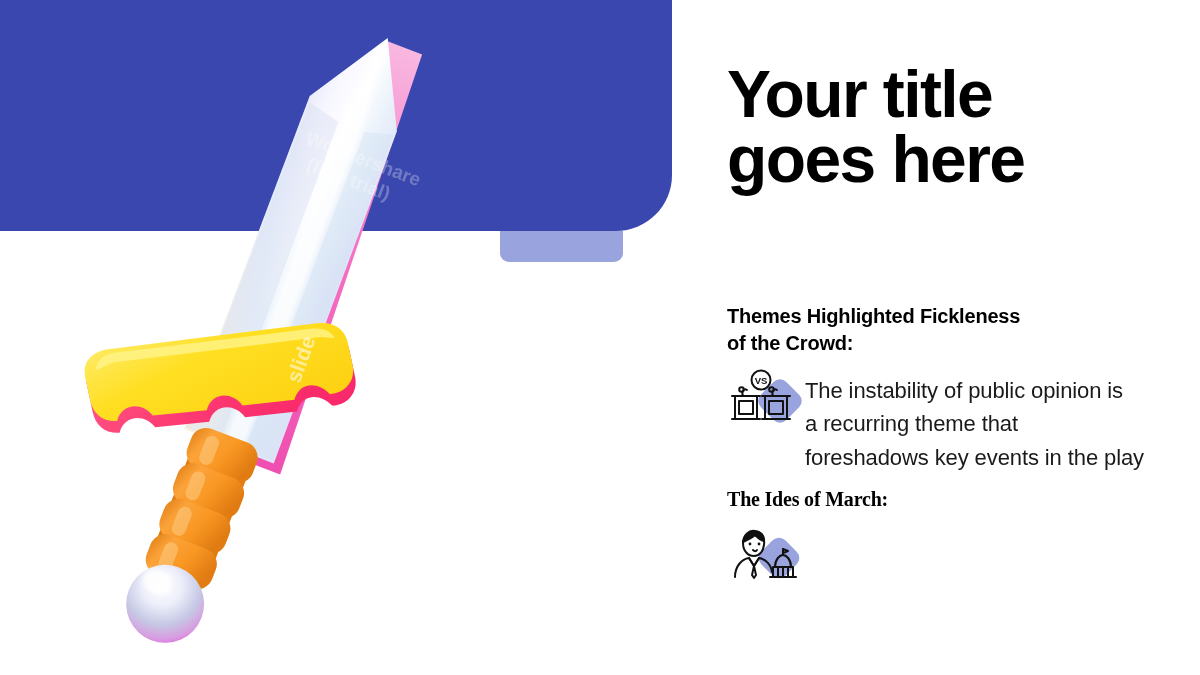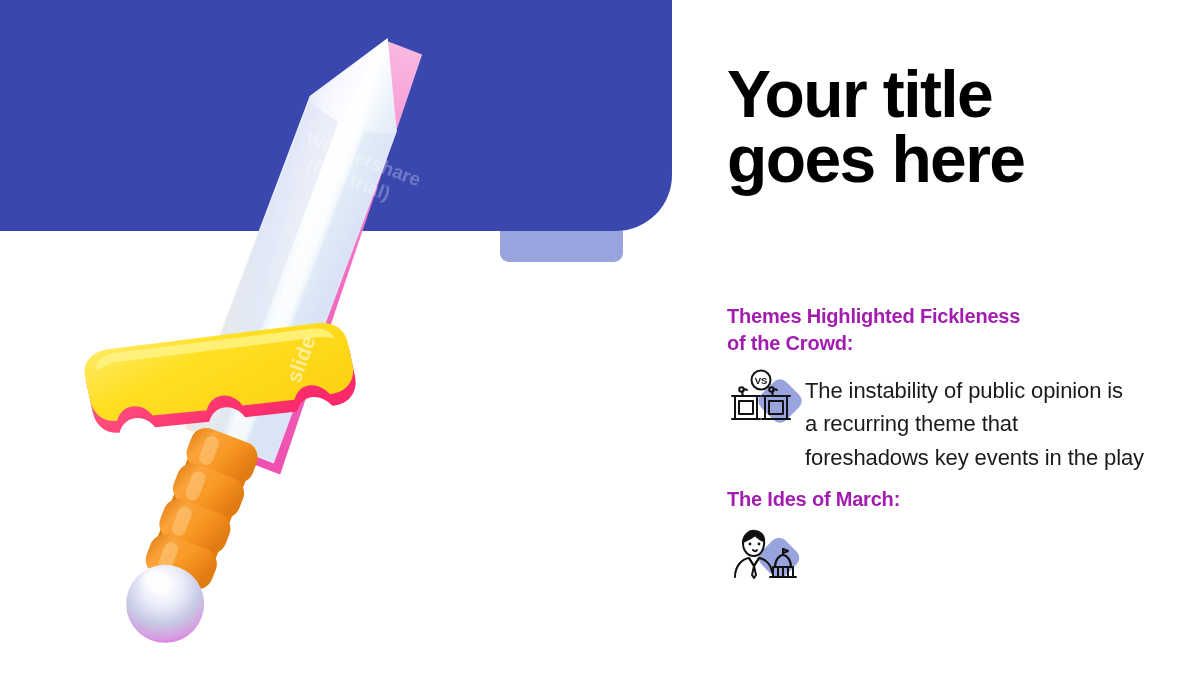--- a/index.html
+++ b/index.html
@@ -82,27 +82,27 @@
     font-size: 66px;
     line-height: 0.99;
     font-weight: 700;
     letter-spacing: -1.6px;
     color: #000000;
     white-space: pre-line;
   }
 
   .section { position: absolute; left: 0; width: 450px; }
   .section-a { top: 303px; }
-  .section-b { top: 486px; }
+  .section-b { top: 486px; font-family: Liberation Serif, serif; }
 
   .section-heading {
     font-size: 20px;
     line-height: 1.35;
     font-weight: 700;
-    color: #a21caf;
+    color: #000000;
     letter-spacing: -0.2px;
     white-space: pre-line;
   }
 
   .row {
     display: flex;
     align-items: flex-start;
     margin-top: 12px;
   }
 

